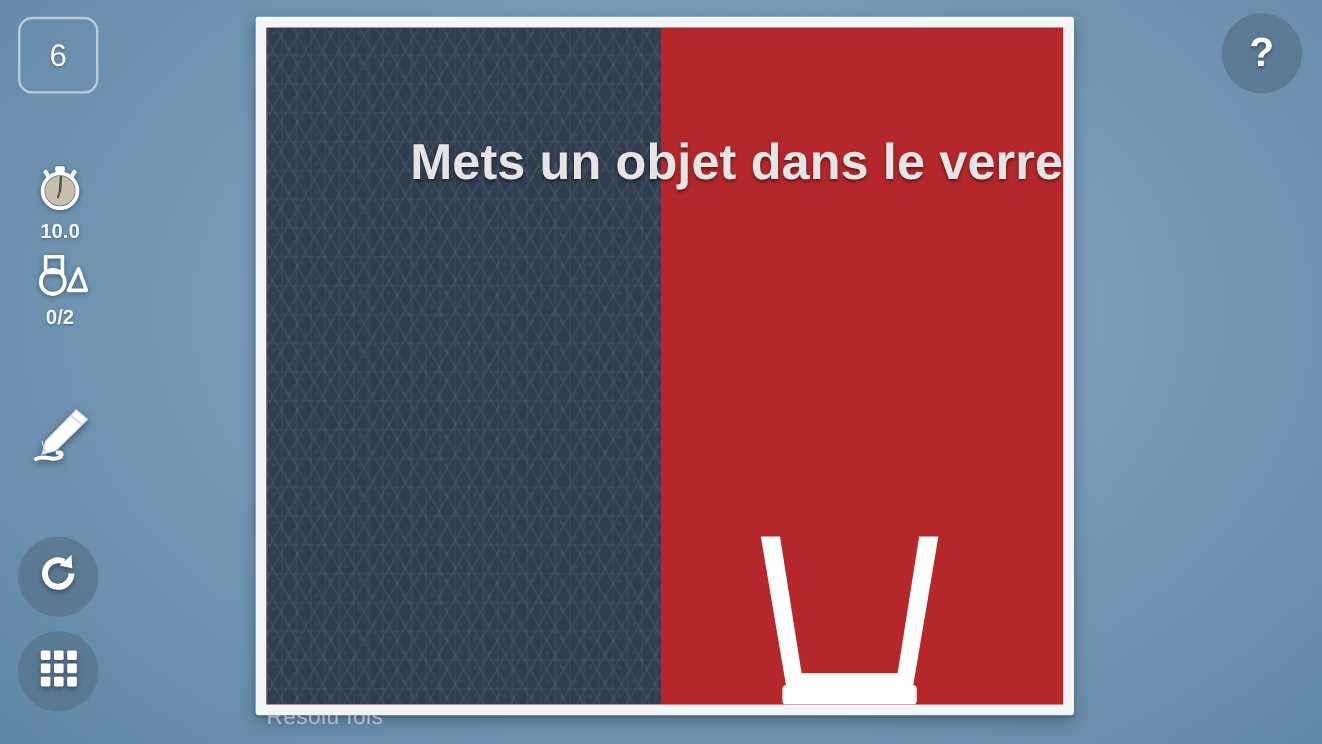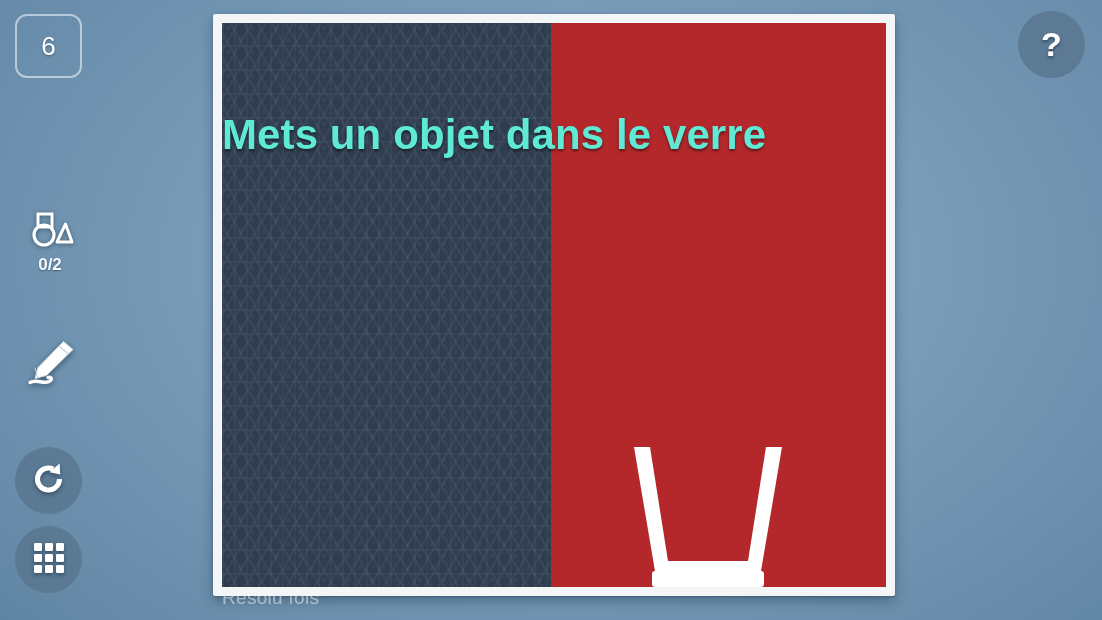--- a/index.html
+++ b/index.html
@@ -109,22 +109,22 @@
       repeating-linear-gradient(-60deg, rgba(120,150,180,0.10) 0 2px, transparent 2px 12px),
       repeating-linear-gradient(90deg, rgba(120,150,180,0.07) 0 2px, transparent 2px 12px);
   }
   #board-right {
     position:absolute; left:329px; top:0; right:0; height:100%;
     background:#b4282c;
   }
 
   #board-title {
     position:absolute; left:0; right:0; top:88px;
-    text-align:left;
-    color:#5eead4;
+    text-align:right;
+    color:#e5e5e5;
     font-size:42px;
     font-weight:600;
     letter-spacing:0.1px;
     text-shadow:0 2px 3px rgba(0,0,0,0.5);
     z-index:4;
     white-space:nowrap;
   }
 
   #glass {
     position:absolute; left:406px; top:402px;
@@ -142,20 +142,35 @@
 </style>
 </head>
 <body>
 
 <div id="sidebar">
 
   <div id="level-badge">
     <span class="num">6</span>
   </div>
 
+  <div class="stat" id="stat-timer">
+    <span>
+      <svg width="48" height="48" viewBox="0 0 48 48">
+        <circle cx="24" cy="27" r="14.5" fill="none" stroke="#ffffff" stroke-width="3.2"></circle>
+        <circle cx="24" cy="27" r="12.4" fill="#c8bfae"></circle>
+        <rect x="20" y="6.5" width="8" height="5" rx="1.6" fill="#ffffff"></rect>
+        <rect x="22.6" y="10" width="2.8" height="4" fill="#ffffff"></rect>
+        <rect x="11" y="9.5" width="3.6" height="6" rx="1.4" fill="#ffffff" transform="rotate(-32 12.8 12.5)"></rect>
+        <rect x="33.4" y="9.5" width="3.6" height="6" rx="1.4" fill="#ffffff" transform="rotate(32 35.2 12.5)"></rect>
+        <path d="M24 27 L24.8 15.5" stroke="#5b5347" stroke-width="2.1" stroke-linecap="round"></path>
+        <path d="M24 27 L22.3 32.5" stroke="#5b5347" stroke-width="1.7" stroke-linecap="round"></path>
+      </svg>
+    </span>
+    <span class="val">10.0</span>
+  </div>
 
   <div class="stat" id="stat-shapes">
     <span>
       <svg width="48" height="44" viewBox="0 0 48 44">
         <path d="M12 6 h14 v13 h-14 z" fill="none" stroke="#ffffff" stroke-width="3"></path>
         <path d="M31 34 L39.5 16 L46 34 z" fill="none" stroke="#ffffff" stroke-width="3" stroke-linejoin="round"></path>
         <circle cx="18" cy="27" r="10" fill="none" stroke="#ffffff" stroke-width="3.2"></circle>
       </svg>
     </span>
     <span class="val">0/2</span>

